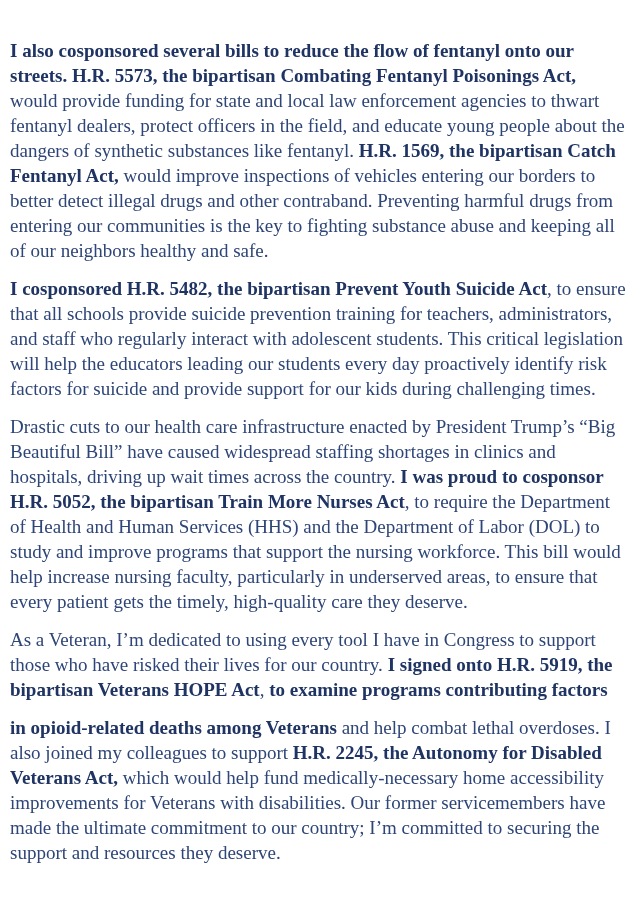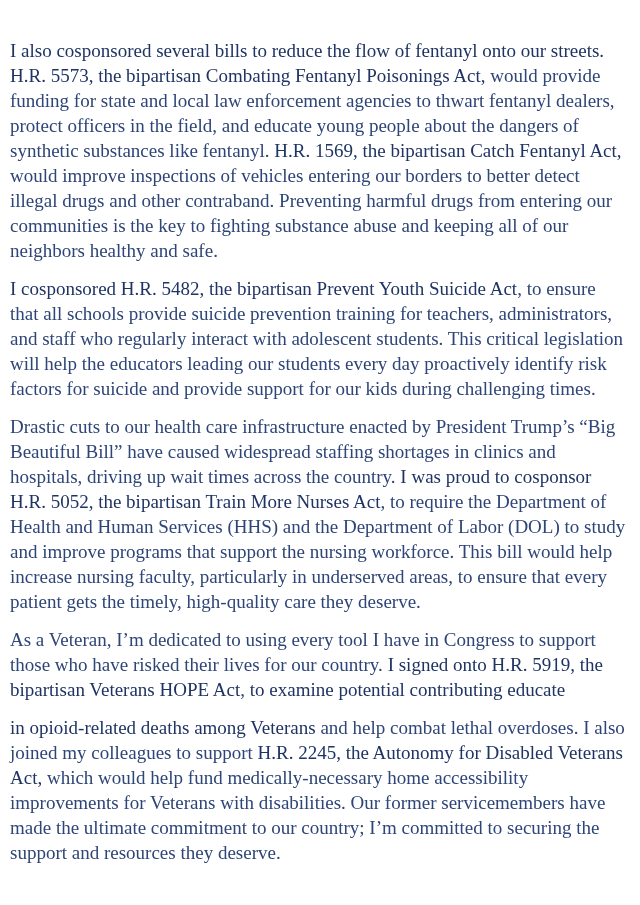--- a/index.html
+++ b/index.html
@@ -18,27 +18,27 @@
     padding: 38px 12px 10px 10px;
     font-size: 19px;
     line-height: 25px;
     color: var(--text-color);
   }
   main p {
     margin: 0 0 13px 0;
   }
   main strong {
     color: var(--bold-color);
-    font-weight: 400;
+    font-weight: 700;
   }
 </style>
 </head>
 <body style="background: rgb(255, 255, 255);">
 
 <main style="--text-color: #2e4577; --bold-color: #1f3463;">
   <div>
       <p><strong>I also cosponsored several bills to reduce the flow of fentanyl onto our streets. H.R. 5573, the bipartisan Combating Fentanyl Poisonings Act,</strong><span> would provide funding for state and local law enforcement agencies to thwart fentanyl dealers, protect officers in the field, and educate young people about the dangers of synthetic substances like fentanyl. </span><strong>H.R. 1569, the bipartisan Catch Fentanyl Act,</strong><span> would improve inspections of vehicles entering our borders to better detect illegal drugs and other contraband. Preventing harmful drugs from entering our communities is the key to fighting substance abuse and keeping all of our neighbors healthy and safe.</span></p>
       <p><strong>I cosponsored H.R. 5482, the bipartisan Prevent Youth Suicide Act</strong><span>, to ensure that all schools provide suicide prevention training for teachers, administrators, and staff who regularly interact with adolescent students. This critical legislation will help the educators leading our students every day proactively identify risk factors for suicide and provide support for our kids during challenging times.</span></p>
       <p><span>Drastic cuts to our health care infrastructure enacted by President Trump’s “Big Beautiful Bill” have caused widespread staffing shortages in clinics and hospitals, driving up wait times across the country. </span><strong>I was proud to cosponsor H.R. 5052, the bipartisan Train More Nurses Act</strong><span>, to require the Department of Health and Human Services (HHS) and the Department of Labor (DOL) to study and improve programs that support the nursing workforce. This bill would help increase nursing faculty, particularly in underserved areas, to ensure that every patient gets the timely, high-quality care they deserve.</span></p>
-      <p><span>As a Veteran, I’m dedicated to using every tool I have in Congress to support those who have risked their lives for our country. </span><strong>I signed onto H.R. 5919, the bipartisan Veterans HOPE Act</strong><span>, </span><strong>to examine potential contributing educate</strong></p>
+      <p><span>As a Veteran, I’m dedicated to using every tool I have in Congress to support those who have risked their lives for our country. </span><strong>I signed onto H.R. 5919, the bipartisan Veterans HOPE Act</strong><span>, </span><strong>to examine programs contributing factors</strong></p>
       <p><strong>in opioid-related deaths among Veterans</strong><span> and help combat lethal overdoses. I also joined my colleagues to support </span><strong>H.R. 2245, the Autonomy for Disabled Veterans Act,</strong><span> which would help fund medically-necessary home accessibility improvements for Veterans with disabilities. Our former servicemembers have made the ultimate commitment to our country; I’m committed to securing the support and resources they deserve.</span></p>
     </div>
 </main>
 
 </body></html>

